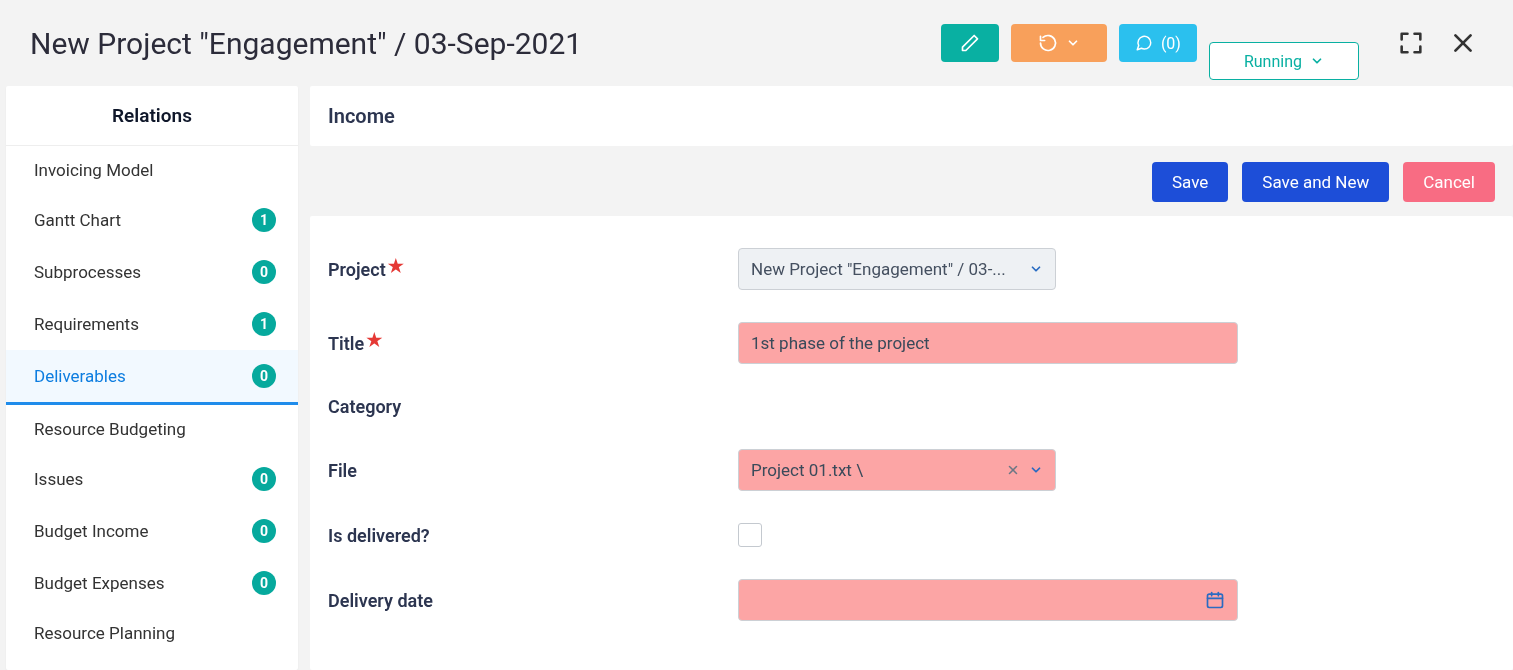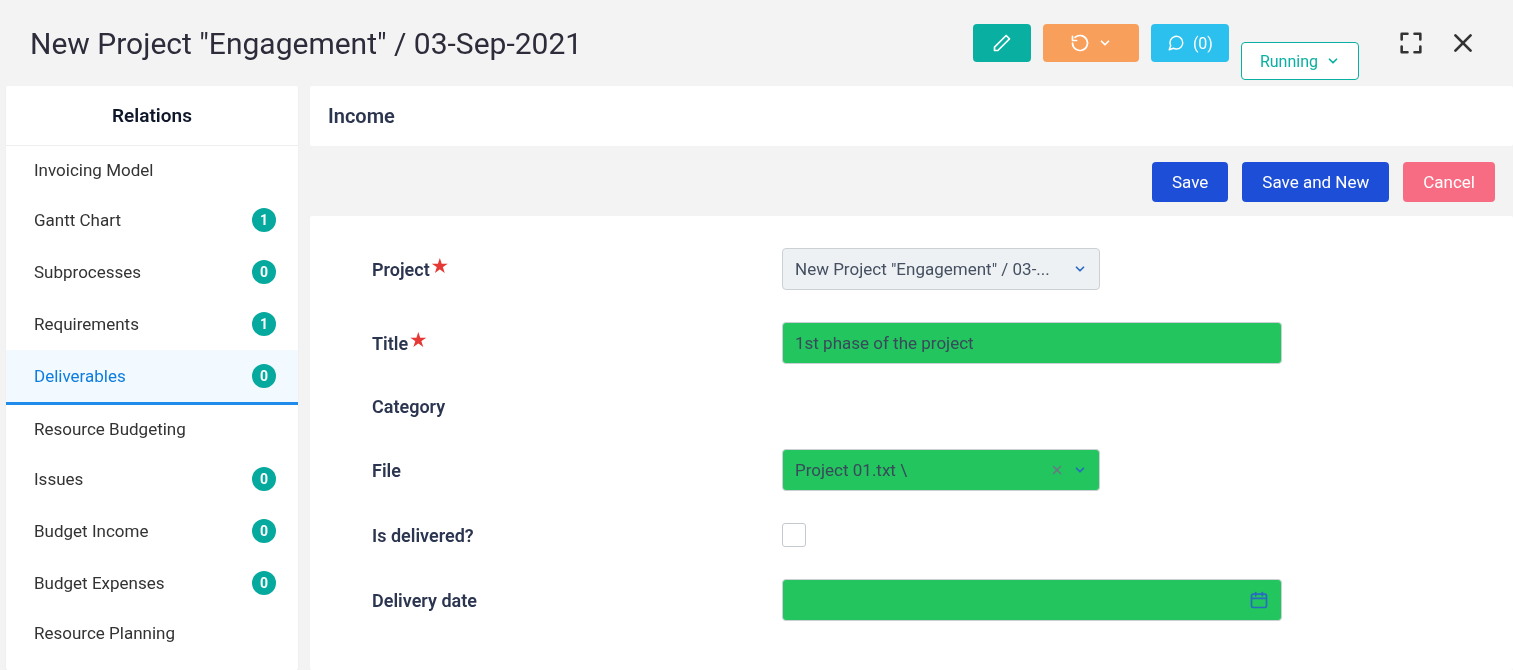--- a/index.html
+++ b/index.html
@@ -9,21 +9,21 @@
     display: flex; align-items: center; justify-content: space-between;
     padding: 20px 30px 20px 30px; height: 86px;
   }
   .page-title { font-size: 30px; font-weight: 400; color: #2c2c3a; }
   .header-actions { display: flex; align-items: center; gap: 12px; }
   .btn { display: inline-flex; align-items: center; justify-content: center; gap: 8px;
          height: 38px; border-radius: 4px; border: none; cursor: pointer; font-size: 16px; padding: 0 16px; color: #fff; }
   .btn-teal  { background: #09b0a2; }
   .btn-orange{ background: #f8a05b; }
   .btn-cyan  { background: #2bc0ee; }
-  .btn-outline-teal { background: #fff; border: 1px solid #09b0a2; color: #09b0a2; padding: 0 18px; margin-top: 36px; }
+  .btn-outline-teal { background: #fff; border: 1px solid #09b0a2; color: #09b0a2; padding: 0 34px; margin-top: 36px; }
   .icon-btn { width: 58px; }
   .orange-split { width: 96px; }
   .btn-green { background: #1d4ed8; }
   .btn-red   { background: #f86c83; }
   .header-plain-icon { display: inline-flex; align-items:center; justify-content:center; width:40px; height:40px; cursor:pointer; color:#333; }
   .header-plain-icon svg { stroke:#333; }
 
   .body-wrap { display:flex; padding: 0 0 0 6px; gap: 12px; height: calc(670px - 86px); }
   .sidebar { width: 292px; background:#fff; border-radius:2px; box-shadow: 0 1px 2px rgba(0,0,0,0.05); display:flex; flex-direction:column; }
   .sidebar-title { text-align:center; font-size:19px; font-weight:600; color:#0f172a; padding: 18px 0 18px; border-bottom:1px solid #eee;}
@@ -33,26 +33,26 @@
 
   .main { flex:1; display:flex; flex-direction:column; gap:0; overflow:hidden; }
   .summary-bar { background:#fff; border-radius:2px; padding: 18px 18px; font-size:20px; font-weight:600; color:#2c3550; margin-bottom:8px;}
   .form-actions { display:flex; justify-content:flex-end; gap:14px; padding: 8px 18px 14px; }
   .form-actions .btn { height:40px; padding: 0 20px; font-size:17px; }
 
   .form-card { background:#fff; border-radius:2px; flex:1; overflow:auto; margin-top:0;}
   .section-title { font-size:21px; font-weight:600; color:#2c3550; padding:18px 18px 12px; border-bottom:2px solid #7fe07f;}
   .form-body { padding: 16px 18px 40px 18px; }
   .form-row { display:flex; align-items:center; padding: 16px 0; }
-  .form-label { width:410px; font-size:18px; font-weight:600; color:#2c3550; display:flex; align-items:flex-start; gap:2px;margin-left:44px;}
+  .form-label { width:410px; font-size:18px; font-weight:600; color:#2c3550; display:flex; align-items:flex-start; gap:2px;}
   .req-star { color:#e53935; font-size:18px; line-height:10px; position:relative; top:2px;}
   .form-control-wrap { flex:0 0 auto; }
 
   .select-ro, .text-in, .combo, .date-in {
-    height:42px; border:1px solid #ccd0d5; border-radius:4px; background:#22c55e;
+    height:42px; border:1px solid #ccd0d5; border-radius:4px; background:#fca5a5;
     display:flex; align-items:center; padding:0 12px; font-size:17px; color:#3a4a5a;
   }
   .select-ro { width:318px; background:#eef1f4; justify-content:space-between; color:#455060;}
   .text-in  { width:500px; }
   .text-in input { border:none; outline:none; width:100%; height:100%; font-size:17px; color:#3a4a5a; background:transparent;}
   .combo    { width:318px; justify-content:space-between; }
   .combo .combo-right { display:flex; align-items:center; gap:10px; color:#6b7785;}
   .date-in  { width:500px; justify-content:flex-end; }
   .checkbox { width:24px; height:24px; border:1px solid #c4c9cf; border-radius:3px; background:#fff; cursor:pointer;}
 

